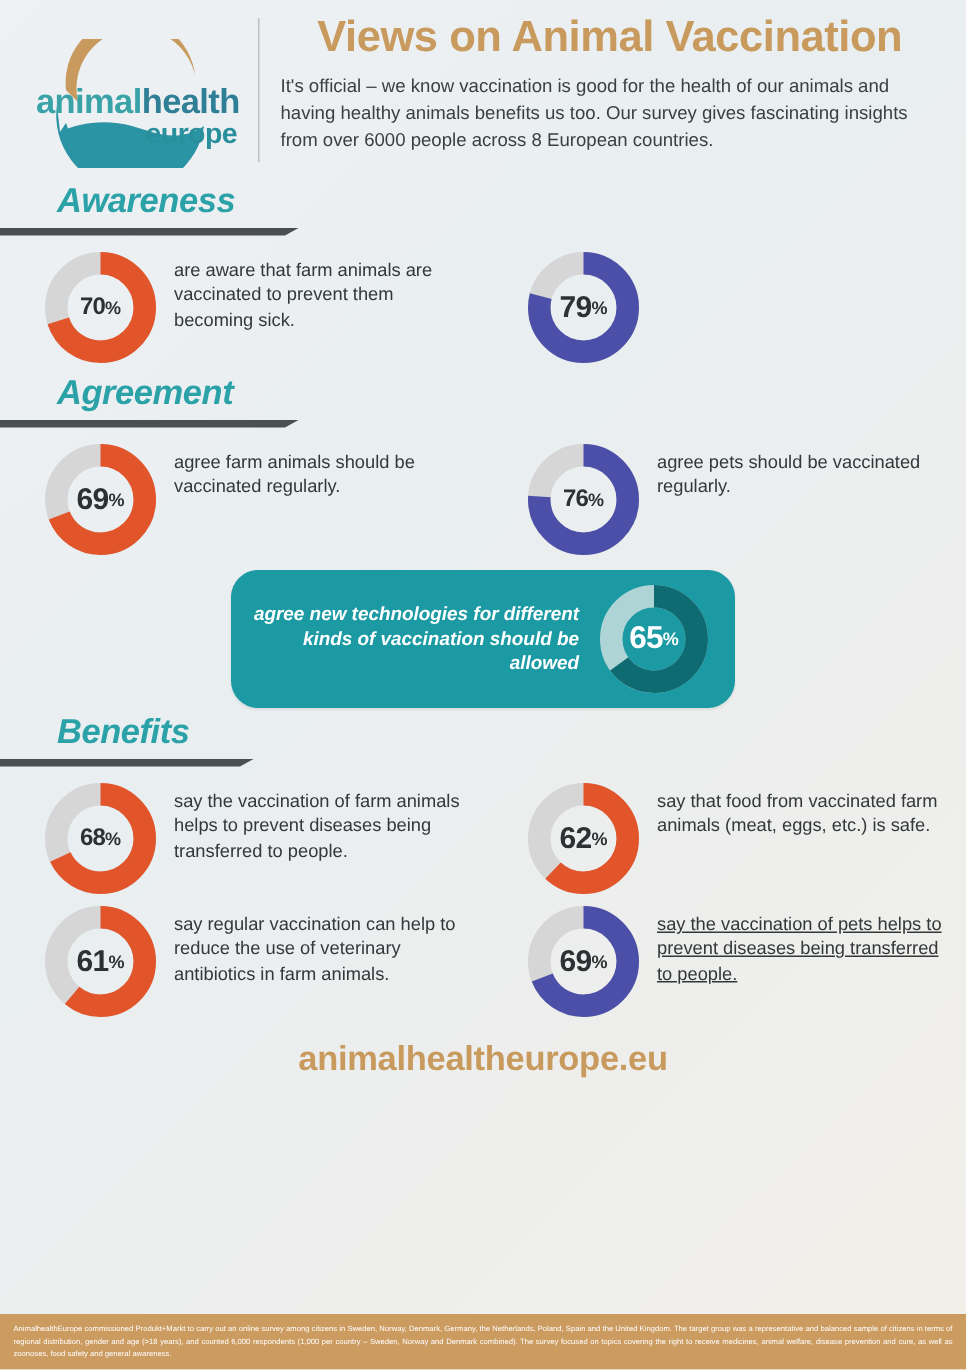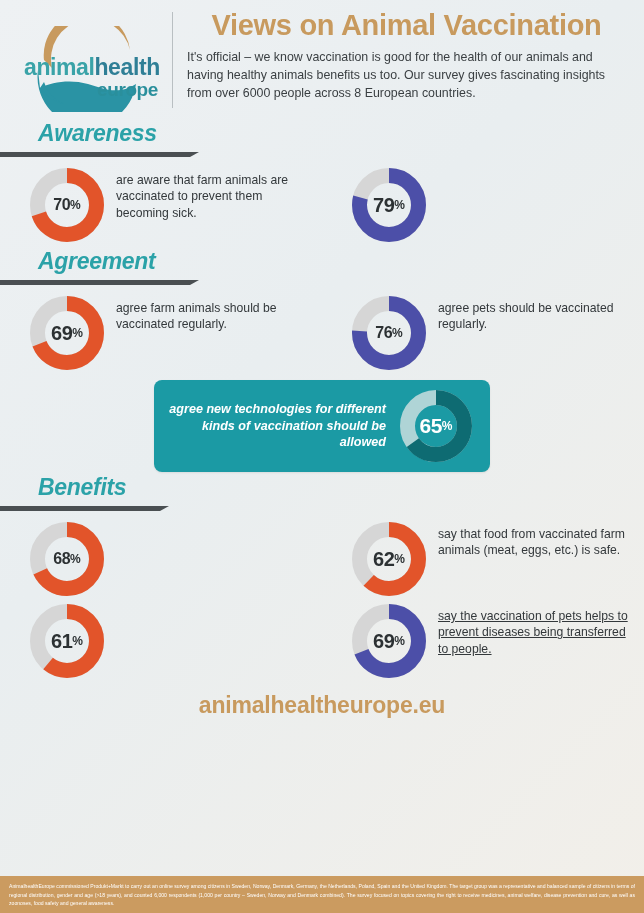--- a/index.html
+++ b/index.html
@@ -86,21 +86,21 @@
   }
   .donut .num{
     font-size:20px;font-weight:bold;color:#2c3133;letter-spacing:-.5px;
   }
   .donut .pc{font-size:12px;font-weight:bold;color:#2c3133;}
 
   
   .teal-panel{
     margin:6px auto 0 auto;
     width:336px;height:92px;
-    background:#1b9aa4;border-radius:8px;
+    background:#1b9aa4;border-radius:18px;
     display:flex;align-items:center;
     box-sizing:border-box;padding:0 18px 0 14px;
     box-shadow:0 1px 2px rgba(0,0,0,.08);
   }
   .teal-panel .ptxt{
     flex:1;text-align:right;
     color:#ffffff;font-size:12.6px;font-weight:bold;font-style:italic;
     line-height:1.32;padding-right:14px;
   }
   .teal-panel .donut .num{color:#ffffff;font-size:21px;}
@@ -217,39 +217,41 @@
       </div>
       <div class="stat-grid">
         <div class="stat" style="width: 322px; padding: 4px 10px 4px 30px;">
           <div class="donut" style="width: 74px; height: 74px;"><svg width="74" height="74" viewBox="0 0 74 74">
               <circle cx="37" cy="37" r="29.5" fill="none" stroke="#D6D6D6" stroke-width="15"></circle>
               <circle cx="37" cy="37" r="29.5" fill="none" stroke="#E2542A" stroke-width="15" stroke-dasharray="126.04 59.31" transform="rotate(-90 37 37)"></circle>
             </svg><div class="center">
               <span class="num" style="font-size:16px">68</span>
               <span class="pc" style="font-size:12px">%</span>
             </div></div>
+          <div class="txt" style="padding-left: 12px;">say the vaccination of farm animals helps to prevent diseases being transferred to people.</div>
         </div>
         <div class="stat" style="width: 322px; padding: 4px 10px 4px 30px;">
           <div class="donut" style="width: 74px; height: 74px;"><svg width="74" height="74" viewBox="0 0 74 74">
               <circle cx="37" cy="37" r="29.5" fill="none" stroke="#D6D6D6" stroke-width="15"></circle>
               <circle cx="37" cy="37" r="29.5" fill="none" stroke="#E2542A" stroke-width="15" stroke-dasharray="114.92 70.43" transform="rotate(-90 37 37)"></circle>
             </svg><div class="center">
               <span class="num" style="font-size:20px">62</span>
               <span class="pc" style="font-size:12px">%</span>
             </div></div>
           <div class="txt" style="padding-left: 12px;">say that food from vaccinated farm animals (meat, eggs, etc.) is safe.</div>
         </div>
         <div class="stat" style="width: 322px; padding: 4px 10px 4px 30px;">
           <div class="donut" style="width: 74px; height: 74px;"><svg width="74" height="74" viewBox="0 0 74 74">
               <circle cx="37" cy="37" r="29.5" fill="none" stroke="#D6D6D6" stroke-width="15"></circle>
               <circle cx="37" cy="37" r="29.5" fill="none" stroke="#E2542A" stroke-width="15" stroke-dasharray="113.07 72.29" transform="rotate(-90 37 37)"></circle>
             </svg><div class="center">
               <span class="num" style="font-size:20px">61</span>
               <span class="pc" style="font-size:12px">%</span>
             </div></div>
+          <div class="txt" style="padding-left: 12px;">say regular vaccination can help to reduce the use of veterinary antibiotics in farm animals.</div>
         </div>
         <div class="stat" style="width: 322px; padding: 4px 10px 4px 30px;">
           <div class="donut" style="width: 74px; height: 74px;"><svg width="74" height="74" viewBox="0 0 74 74">
               <circle cx="37" cy="37" r="29.5" fill="none" stroke="#D6D6D6" stroke-width="15"></circle>
               <circle cx="37" cy="37" r="29.5" fill="none" stroke="#4C4FA8" stroke-width="15" stroke-dasharray="127.89 57.46" transform="rotate(-90 37 37)"></circle>
             </svg><div class="center">
               <span class="num" style="font-size:20px">69</span>
               <span class="pc" style="font-size:12px">%</span>
             </div></div>
           <div class="txt" style="padding-left: 12px; text-decoration: underline;">say the vaccination of pets helps to prevent diseases being transferred to people.</div>

